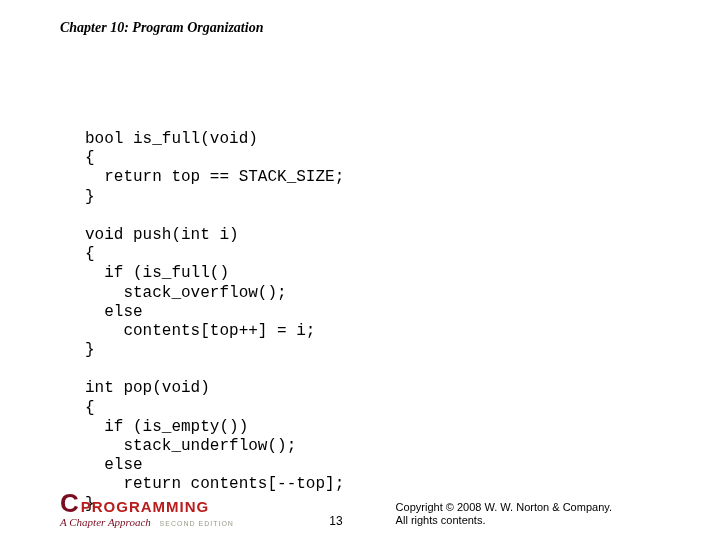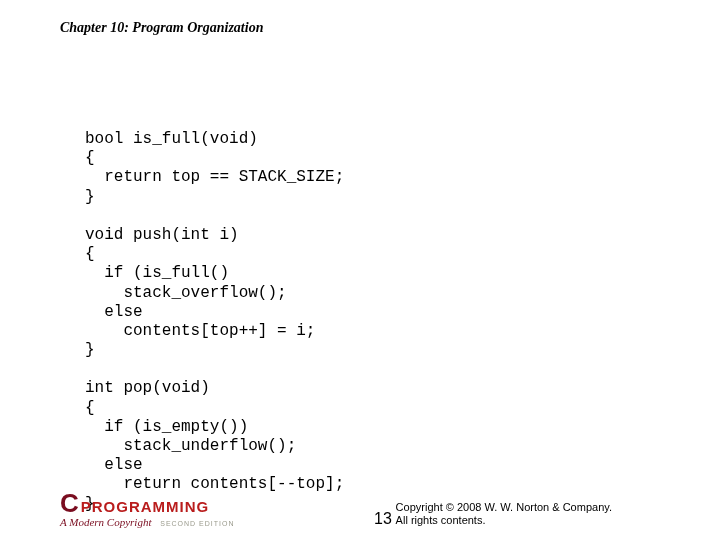--- a/index.html
+++ b/index.html
@@ -89,26 +89,25 @@
   .logo-ed {
     font-size: 7px;
     color: #9a9a8c;
     letter-spacing: 1px;
     margin-left: 6px;
     font-style: normal;
     font-family: Arial, sans-serif;
   }
   .page-num {
     font-family: Arial, sans-serif;
-    font-size: 16px;
+    font-size: 12px;
     position: absolute;
     left: 50%;
     transform: translateX(-50%);
     bottom: 0;
-    margin-left: 47px;
   }
   .copyright {
     font-family: Arial, sans-serif;
     font-size: 11px;
     text-align: left;
     line-height: 1.25;
   }
 </style>
 </head>
 <body>
@@ -139,21 +138,21 @@
     return contents[--top];
 }</div>
 
   <div class="footer">
     <div class="logo">
       <div class="logo-top">
         <span class="logo-c">C</span>
         <span class="logo-prog">PROGRAMMING</span>
       </div>
       <div class="logo-sub">
-        <span>A Modern Copyright</span>
+        <span>A Chapter Approach</span>
         <span class="logo-ed">SECOND EDITION</span>
       </div>
     </div>
 
     <div class="page-num">13</div>
 
     <div class="copyright">
       <span>Copyright © 2008 W. W. Norton &amp; Company.</span><br>
       <span>All rights contents.</span>
     </div>

